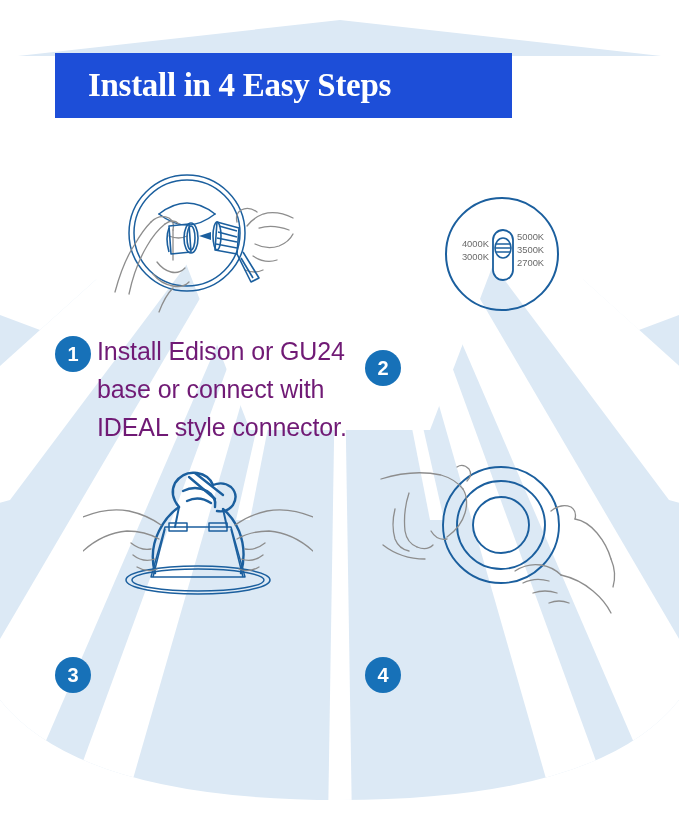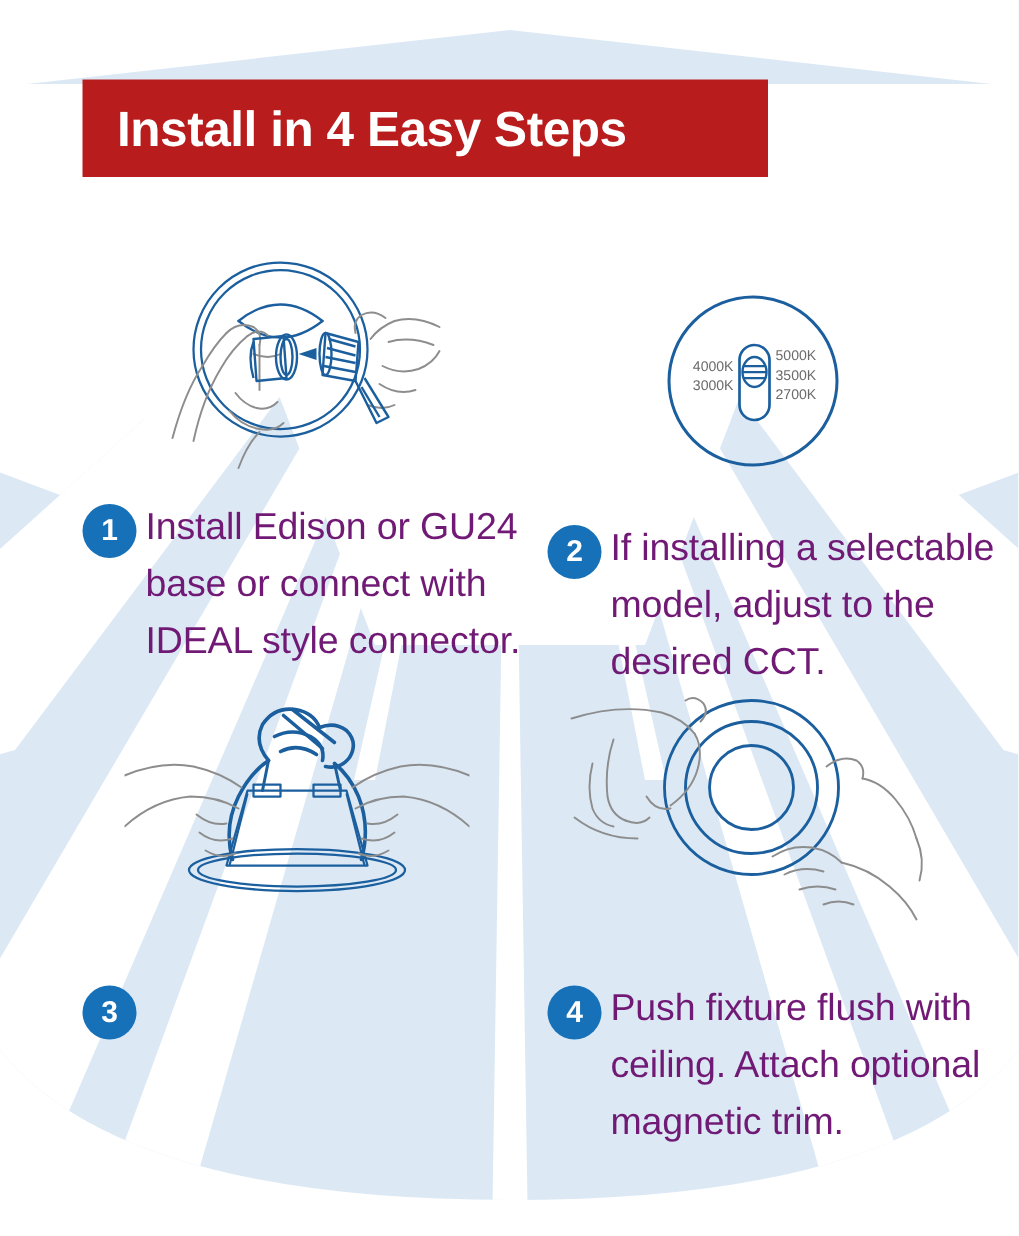--- a/index.html
+++ b/index.html
@@ -22,25 +22,26 @@
     left: 0; top: 0;
     width: 679px; height: 824px;
   }
   
   #title-banner {
     position: absolute;
     left: 55px;
     top: 53px;
     width: 457px;
     height: 65px;
-    background: #b91c1c;
+    background: #1d4ed8;
     display: flex;
     align-items: center;
-    padding-left: 23px;
+    padding-left: 33px;
     z-index: 5;
+    font-family: Liberation Serif, serif;
   }
   #title-text {
     color: #ffffff;
     font-size: 33px;
     font-weight: bold;
     letter-spacing: -0.3px;
     line-height: 1;
     white-space: nowrap;
   }
   
@@ -209,21 +210,20 @@
 
       <text class="cct-label" x="62" y="55" text-anchor="end">4000K</text>
       <text class="cct-label" x="62" y="68" text-anchor="end">3000K</text>
 
       <text class="cct-label" x="90" y="48" text-anchor="start">5000K</text>
       <text class="cct-label" x="90" y="61" text-anchor="start">3500K</text>
       <text class="cct-label" x="90" y="74" text-anchor="start">2700K</text>
     </svg>
     <div class="caption" id="cap-2">
       <div class="badge">2</div>
-      <div class="caption-text">If installing a selectable model, adjust to the desired CCT.</div>
     </div>
   </div>
 
   <div class="step" id="step-3">
     <svg class="illus" id="illus-3" viewBox="0 0 230 160">
 
       <g fill="none" stroke="#1b5f9e" stroke-width="1.5" stroke-linejoin="round">
         <path d="M82,72 L148,72 L162,122 L68,122 Z"></path>
         <ellipse cx="115" cy="125" rx="72" ry="14"></ellipse>
         <ellipse cx="115" cy="125" rx="66" ry="11"></ellipse>
@@ -293,17 +293,16 @@
         <path d="M142,116 Q154,108 168,110 Q180,112 188,120"></path>
         <path d="M150,128 Q162,122 176,126"></path>
         <path d="M160,138 Q172,134 184,138"></path>
         <path d="M176,148 Q186,144 196,148"></path>
         <path d="M188,120 Q206,124 220,136 Q232,146 238,158"></path>
         <path d="M238,104 Q244,118 240,132"></path>
       </g>
     </svg>
     <div class="caption" id="cap-4">
       <div class="badge">4</div>
-      <div class="caption-text">Push fixture flush with ceiling. Attach optional magnetic trim.</div>
     </div>
   </div>
 
 </div>
 
 </body></html>

